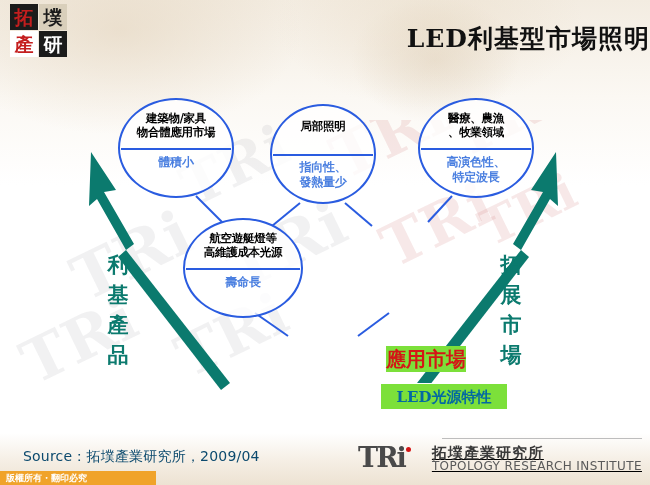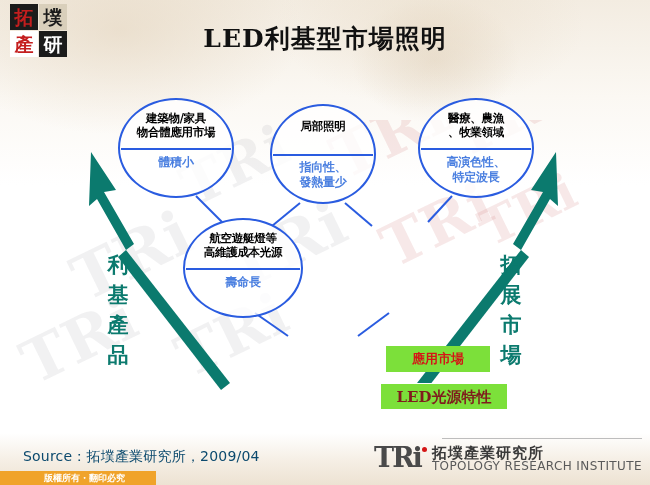--- a/index.html
+++ b/index.html
@@ -37,21 +37,21 @@
   .seal{position:absolute;left:10px;top:4px;width:60px;height:56px;}
   .seal .cell{position:absolute;width:28px;height:26px;font-family:"DejaVu Serif","Liberation Serif",serif;
     font-size:19px;font-weight:bold;line-height:26px;text-align:center;}
   .seal .c1{left:0;top:0;color:#c41e1e;background:#1b1b1b;}
   .seal .c2{left:29px;top:0;color:#1b1b1b;background:#d9cfbb;}
   .seal .c3{left:0;top:27px;color:#c41e1e;background:#ffffff;}
   .seal .c4{left:29px;top:27px;color:#ffffff;background:#1b1b1b;}
 
   
   .title{
-    position:absolute;left:0;top:22px;width:650px;text-align:center;
+    position:absolute;left:0;top:22px;width:650px;text-align:right;
     font-family:"DejaVu Serif","Liberation Serif",serif;
     font-size:25px;font-weight:bold;color:#111111;letter-spacing:1px;
   }
 
   
   .svg-layer{position:absolute;left:0;top:0;width:650px;height:485px;}
 
   
   .bubble{
     position:absolute;border:2px solid #2a5ce0;border-radius:50%;
@@ -81,49 +81,49 @@
     font-family:"DejaVu Serif","Liberation Serif",serif;
     font-size:21px;line-height:30px;text-align:center;letter-spacing:0;
   }
 
   
   .legend-box{
     position:absolute;background:#7ce03a;box-sizing:border-box;
     font-family:"DejaVu Serif","Liberation Serif",serif;
     font-weight:bold;text-align:center;
   }
-  .legend-market{left:386px;top:346px;width:104px;height:26px;
-    color:#d41616;font-size:13px;line-height:26px;}
+  .legend-market{left:386px;top:346px;width:80px;height:26px;
+    color:#d41616;font-size:20px;line-height:26px;}
   .legend-feature{left:380px;top:383px;width:128px;height:27px;
-    color:#7f1d1d;font-size:15px;line-height:27px;border:1px solid #ffffff;}
+    color:#0369a1;font-size:15px;line-height:27px;border:1px solid #ffffff;}
 
   
   .source{
     position:absolute;left:23px;top:448px;
     font-family:"DejaVu Sans","Liberation Sans",sans-serif;
     font-size:14px;color:#0c4a6e;letter-spacing:.2px;
   }
   .footer-bar{
     position:absolute;left:0;bottom:0;width:156px;height:14px;background:#f0a32a;
   }
   .footer-bar span{
-    display:block;font-size:9px;line-height:14px;color:#ffffff;font-weight:bold;margin-left:44px;
+    display:block;padding-left:6px;font-size:9px;line-height:14px;color:#ffffff;font-weight:bold;
   }
 
   
   .tri{position:absolute;right:8px;bottom:14px;height:30px;display:flex;align-items:flex-end;}
   .tri .mark{
     font-family:"DejaVu Serif","Liberation Serif",serif;
     font-size:27px;font-weight:bold;color:#4a4a4a;letter-spacing:-2px;line-height:27px;
   }
   .tri .dot{
     display:inline-block;width:5px;height:5px;border-radius:50%;background:#d41616;
     vertical-align:top;margin-left:1px;margin-top:3px;
   }
-  .tri .txt{margin-left:5px;}
+  .tri .txt{margin-left:21px;text-decoration:underline;}
   .tri .cn{
     font-family:"DejaVu Serif","Liberation Serif",serif;
     font-size:15px;font-weight:bold;color:#3a3a3a;line-height:17px;letter-spacing:1px;
   }
   .tri .en{
     font-family:"DejaVu Sans","Liberation Sans",sans-serif;
     font-size:12px;color:#5a5a5a;line-height:9px;letter-spacing:.4px;
   }
   .tri-sep{position:absolute;right:8px;bottom:46px;width:200px;height:1px;background:#bdbdbd;}
 </style>

